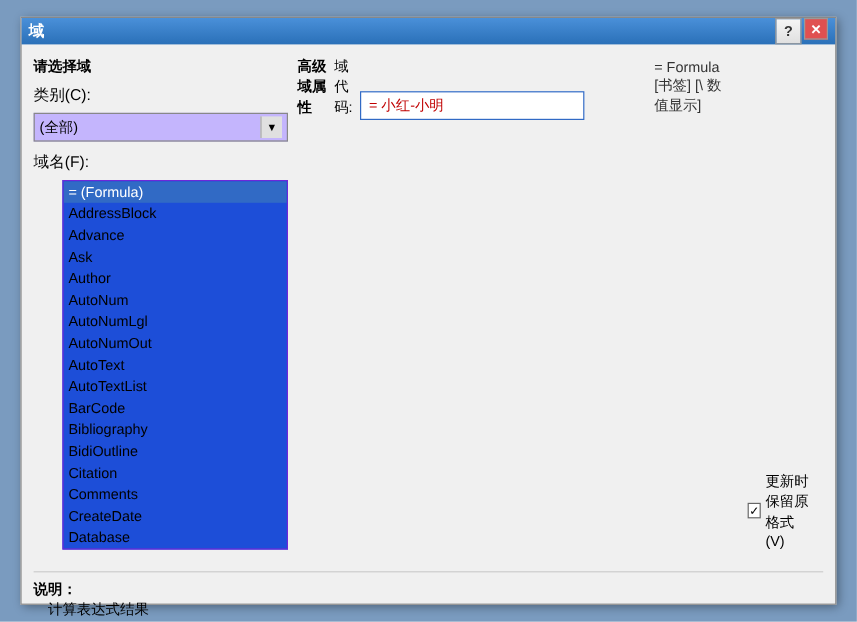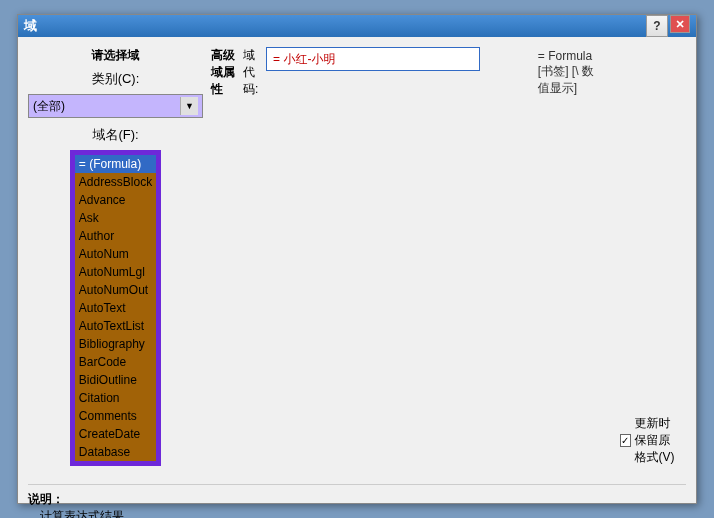--- a/index.html
+++ b/index.html
@@ -54,25 +54,24 @@
       color: white;
     }
     .dialog-body {
       display: flex;
       flex: 1;
       padding: 10px;
       gap: 8px;
     }
     
     .left-panel {
-      width: 175px;
+      width: 212px;
       display: flex;
       flex-direction: column;
       gap: 4px;
-      align-items: center;
     }
     .left-panel-title {
       font-size: 12px;
       font-weight: bold;
       margin-bottom: 2px;
     }
     .label {
       font-size: 13px;
       margin-bottom: 2px;
     }
@@ -93,24 +92,25 @@
       height: 100%;
       background: #e0e0e0;
       border-left: 1px solid #aaa;
       display: flex;
       align-items: center;
       justify-content: center;
       font-size: 9px;
     }
     .list-container {
       flex: 1;
-      border: 5px solid #6d28d9;
-      background: #a16207;
+      border: 1px solid #6d28d9;
+      background: #1d4ed8;
       overflow: hidden;
       position: relative;
+      margin-left: 24px;
     }
     .list-inner {
       height: 100%;
       overflow-y: scroll;
     }
     .list-item {
       padding: 2px 4px;
       font-size: 12px;
       cursor: pointer;
       white-space: nowrap;
@@ -135,20 +135,21 @@
       margin-bottom: 2px;
     }
     .field-code-input {
       width: 100%;
       height: 24px;
       border: 1px solid #316ac5;
       background: white;
       font-size: 12px;
       padding: 2px 6px;
       color: #c00000;
+      margin-top: 29px;
     }
     .field-code-preview {
       font-size: 12px;
       color: #333;
       padding: 2px 4px;
       margin-left: 48px;
     }
     .arrow-area {
       flex: 1;
       position: relative;
@@ -247,22 +248,22 @@
         <div class="list-item selected">= (Formula)</div>
             <div class="list-item">AddressBlock</div>
             <div class="list-item">Advance</div>
             <div class="list-item">Ask</div>
             <div class="list-item">Author</div>
             <div class="list-item">AutoNum</div>
             <div class="list-item">AutoNumLgl</div>
             <div class="list-item">AutoNumOut</div>
             <div class="list-item">AutoText</div>
             <div class="list-item">AutoTextList</div>
+            <div class="list-item">BarCode</div>
             <div class="list-item">Bibliography</div>
-            <div class="list-item">BarCode</div>
             <div class="list-item">BidiOutline</div>
             <div class="list-item">Citation</div>
             <div class="list-item">Comments</div>
             <div class="list-item">CreateDate</div>
             <div class="list-item">Database</div>
           </div>
       </div>
     </div>
 
     <div class="right-panel">

